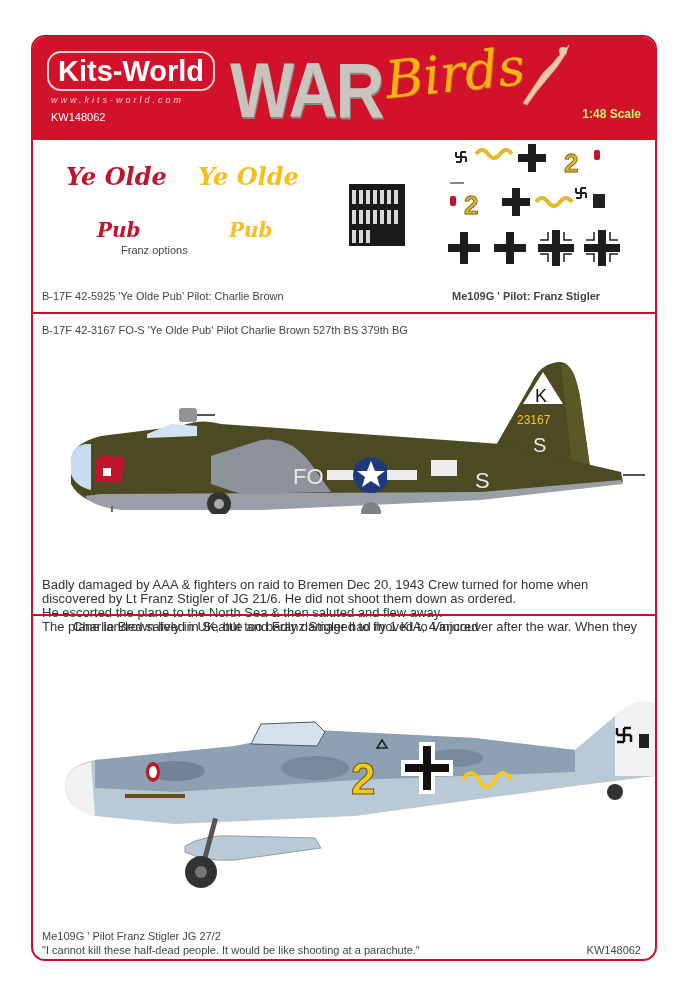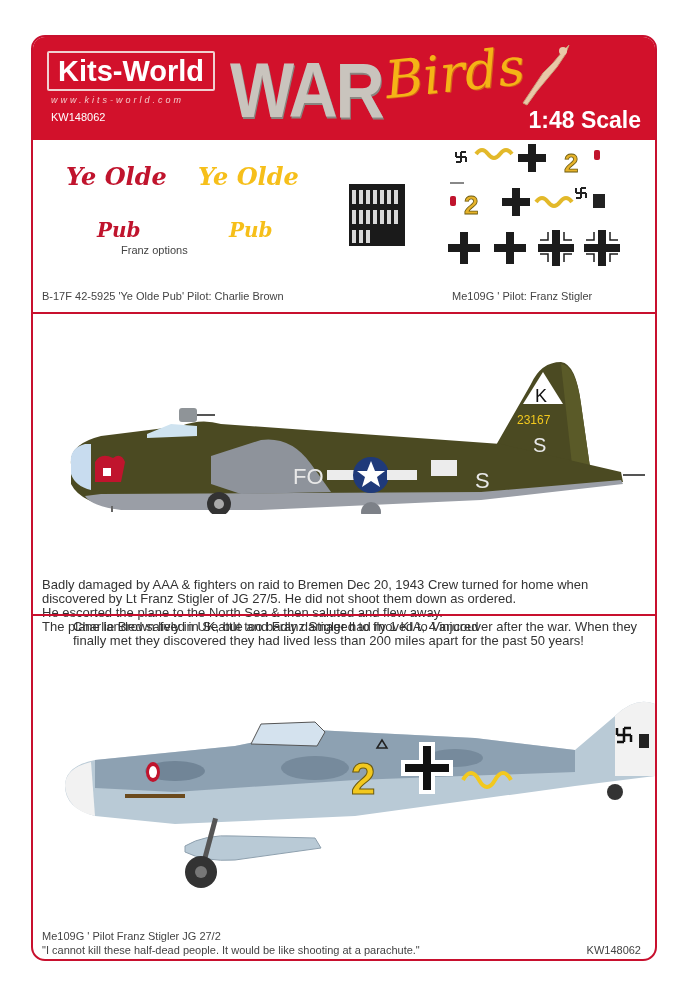--- a/index.html
+++ b/index.html
@@ -1,26 +1,26 @@
 <!DOCTYPE html>
 <html><head>
 <meta charset="utf-8">
 <style>
   html,body{margin:0;padding:0;background:#ffffff;}
   body{width:688px;height:1000px;position:relative;overflow:hidden;font-family:"Liberation Sans",sans-serif;color:#333;}
   .sheet{position:absolute;left:31px;top:35px;width:626px;height:926px;border:2px solid #c8102e;border-radius:14px;background:#fff;overflow:hidden;box-sizing:border-box;}
   .header{position:absolute;left:0;top:0;width:100%;height:103px;background:#d2112b;}
-  .logo-box{position:absolute;left:14px;top:14px;width:168px;height:40px;border:2px solid #f0d0d0;border-radius:2px;box-sizing:border-box;display:flex;align-items:center;justify-content:center;}
+  .logo-box{position:absolute;left:14px;top:14px;width:168px;height:40px;border:2px solid #f0d0d0;border-radius:14px;box-sizing:border-box;display:flex;align-items:center;justify-content:center;}
   .logo-text{color:#fff;font-size:29px;font-weight:bold;letter-spacing:0px;font-family:"Liberation Sans",sans-serif;}
   .logo-url{position:absolute;left:18px;top:58px;color:#f4c9c9;font-size:9px;letter-spacing:3px;font-style:italic;}
   .code{position:absolute;left:18px;top:74px;color:#fff;font-size:11px;}
   .war{position:absolute;left:197px;top:8px;font-size:68px;font-weight:bold;color:#c9c4bd;letter-spacing:-2px;font-family:"Liberation Sans",sans-serif;text-shadow:1px 1px 0 #8a8580;transform:scaleY(1.15);transform-origin:top left;}
   .birds{position:absolute;left:352px;top:6px;font-size:52px;font-style:italic;font-family:"DejaVu Serif",serif;color:#f5b316;text-shadow:1px 1px 0 #d4631a;transform:rotate(-6deg);}
   .figure{position:absolute;left:470px;top:6px;width:70px;height:70px;}
-  .scale{position:absolute;right:14px;top:70px;color:#ffffff;font-size:23px;font-weight:bold;}
+  .scale{position:absolute;right:14px;top:70px;color:#bef264;font-size:12px;font-weight:bold;}
   .sec{position:absolute;left:0;width:100%;border-top:2px solid #c8102e;}
   .s1{top:103px;height:204px;border-top:none;}
   .s2{top:275px;height:302px;}
   .s3{top:577px;height:349px;}
   .gothic{position:absolute;font-family:"DejaVu Serif",serif;font-weight:bold;font-style:italic;}
   .caption{position:absolute;font-size:11px;color:#444;}
   .para{position:absolute;left:9px;font-size:13px;line-height:14px;color:#333;}
 </style>
 </head>
 <body>
@@ -97,24 +97,25 @@
         <path d="M104 86 h8 v14 h14 v8 h-14 v14 h-8 v-14 h-14 v-8 h14 z" fill="#1c1c1c"></path>
         <path d="M100 88 v8 h-8 M116 88 v8 h8 M100 118 v-8 h-8 M116 118 v-8 h8" stroke="#1c1c1c" stroke-width="1.5" fill="none"></path>
       </g>
       <g>
         <path d="M150 86 h8 v14 h14 v8 h-14 v14 h-8 v-14 h-14 v-8 h14 z" fill="#1c1c1c"></path>
         <path d="M146 88 v8 h-8 M162 88 v8 h8 M146 118 v-8 h-8 M162 118 v-8 h8" stroke="#1c1c1c" stroke-width="1.5" fill="none"></path>
       </g>
     </svg>
 
     <div class="caption" style="left:9px;top:150px;">B-17F 42-5925 'Ye Olde Pub' Pilot: Charlie Brown</div>
-    <div class="caption" style="left:419px;top:150px;">Me109G ' Pilot: Franz Stigler</div>
+    <div class="caption" style="left:419px;top:150px;font-weight:bold;">Me109G ' Pilot: Franz Stigler</div>
   </div>
 
   <div class="sec s2">
+    <div class="caption" style="left:9px;top:10px;">B-17F 42-3167 FO-S 'Ye Olde Pub' Pilot Charlie Brown 527th BS 379th BG</div>
 
     <svg style="position:absolute;left:28px;top:30px;" width="590" height="170" viewBox="0 0 590 170">
 
       <path d="M430 110 L470 40 Q480 18 500 18 Q515 20 520 60 L530 130 Z" fill="#4b4a22"></path>
       <path d="M500 20 Q515 22 520 60 L530 130 L512 130 Z" fill="#5a5a28"></path>
       <polygon points="462,60 482,28 502,60" fill="#ffffff"></polygon>
       <text x="474" y="58" font-family="Liberation Sans,sans-serif" font-size="18" fill="#111">K</text>
       <text x="456" y="80" font-family="Liberation Sans,sans-serif" font-size="12" fill="#f2c81e">23167</text>
       <text x="472" y="108" font-family="Liberation Sans,sans-serif" font-size="20" fill="#e8e8e8">S</text>
 
@@ -145,30 +146,29 @@
       <circle cx="158" cy="160" r="12" fill="#333"></circle>
         <circle cx="158" cy="160" r="5" fill="#aaa"></circle>
       <circle cx="310" cy="168" r="10" fill="#7d8188"></circle>
       <rect x="50" y="162" width="2" height="6" fill="#666"></rect>
 
       <rect x="562" y="130" width="22" height="2" fill="#555"></rect>
     </svg>
 
     <div class="para" style="top:264px;">
       <div>Badly damaged by AAA &amp; fighters on raid to Bremen Dec 20, 1943 Crew turned for home when</div>
-      <div>discovered by Lt Franz Stigler of JG 27/5. He did not shoot them down as ordered.</div>
+      <div>discovered by Lt Franz Stigler of JG 21/6. He did not shoot them down as ordered.</div>
       <div>He escorted the plane to the North Sea &amp; then saluted and flew away.</div>
       <div>The plane landed safely in UK, but too badly damaged to fly 1 KIA, 4 injured</div>
     </div>
   </div>
 
   <div class="sec s3">
     <div class="para" style="top:4px;margin-left:31px;">
       <div>Charlie Brown lived in Seattle and Franz Stigler had moved to Vancouver after the war. When they</div>
-      <div>finally met they discovered they had lived less than 200 miles apart for the past 50 years!</div>
     </div>
 
     <svg style="position:absolute;left:22px;top:60px;" width="600" height="220" viewBox="0 0 600 220">
 
       <path d="M10 110 Q10 90 40 84 L180 70 L260 54 L420 62 L520 74 L560 40 Q580 20 600 28 L600 100 L520 110 L300 140 L120 148 L40 140 Q10 132 10 110 Z" fill="#b9cad6"></path>
 
       <path d="M40 84 L180 70 L260 54 L420 62 L520 74 L520 96 L300 104 L120 116 L40 112 Z" fill="#7f93a5" opacity="0.75"></path>
       <ellipse cx="120" cy="95" rx="30" ry="10" fill="#5f7386" opacity="0.6"></ellipse>
       <ellipse cx="260" cy="92" rx="34" ry="12" fill="#5f7386" opacity="0.5"></ellipse>
       <ellipse cx="400" cy="82" rx="28" ry="9" fill="#5f7386" opacity="0.5"></ellipse>

